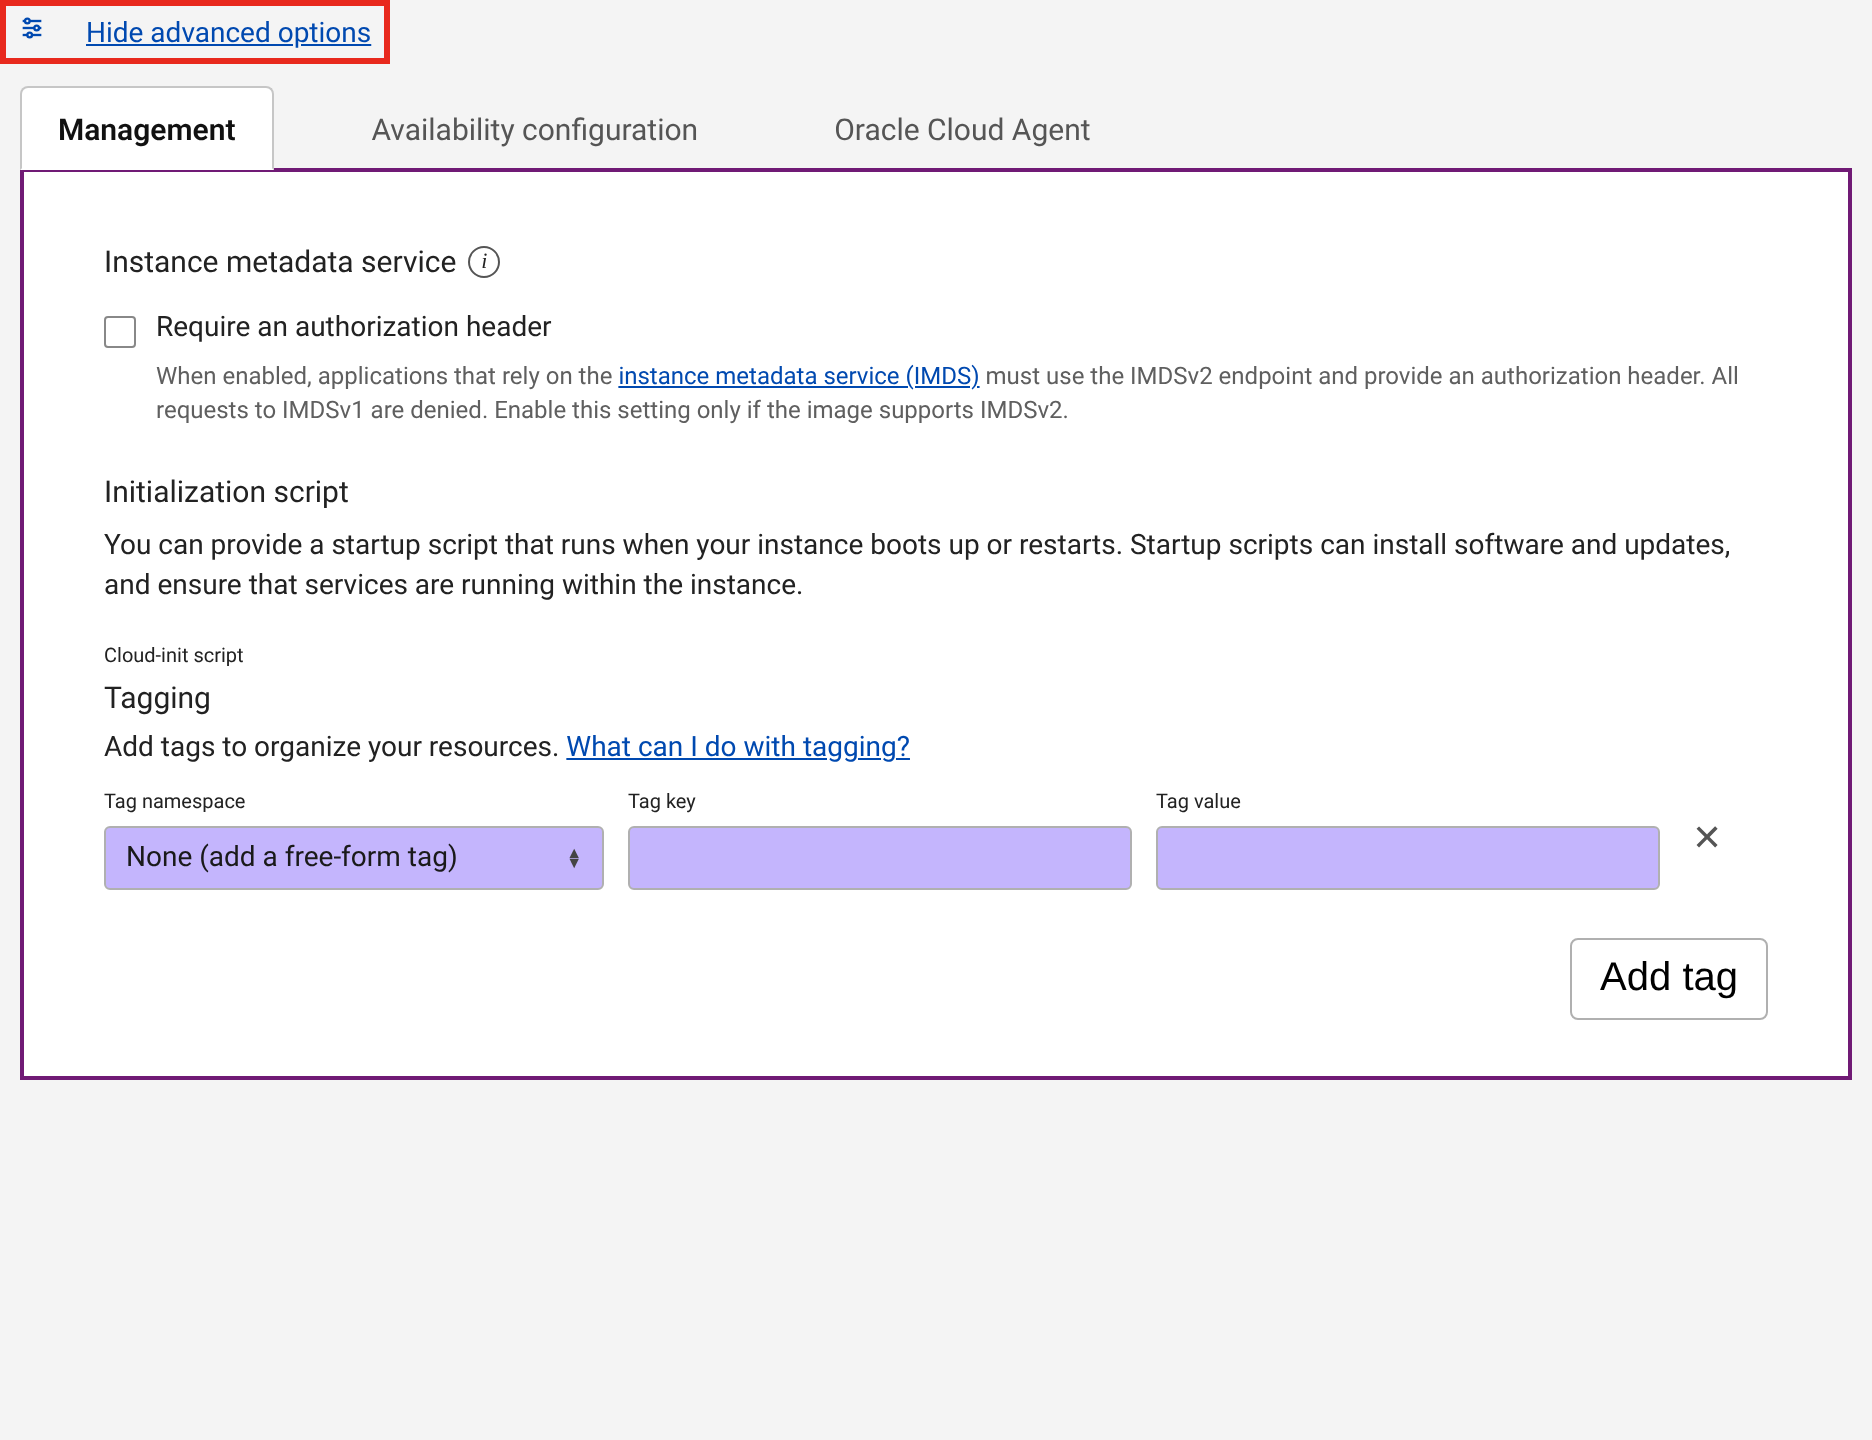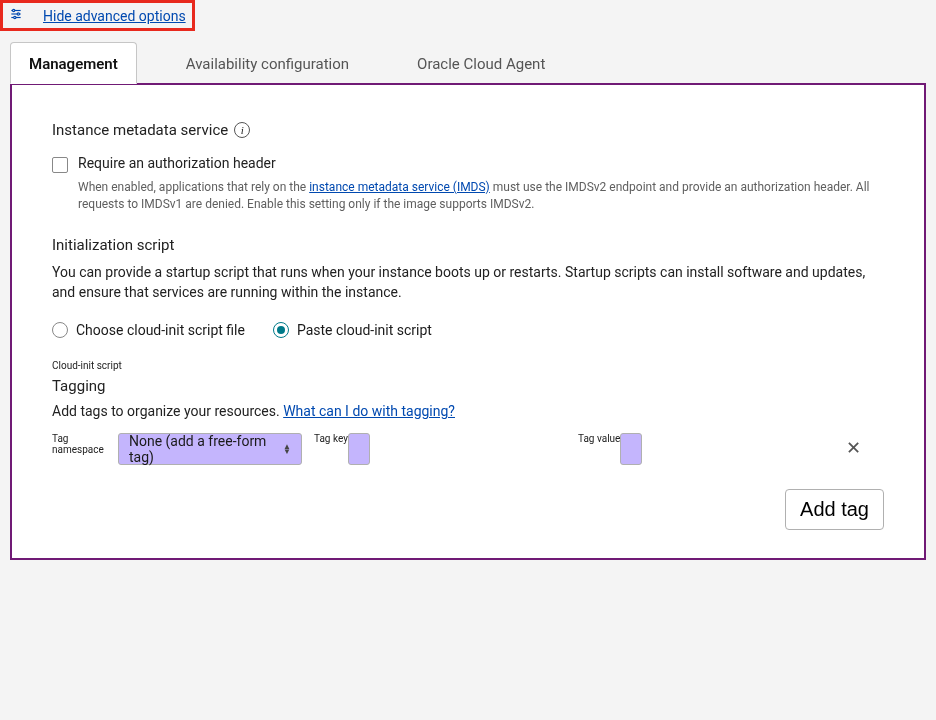--- a/index.html
+++ b/index.html
@@ -226,21 +226,21 @@
       transform-origin: bottom right;
     }
     .tag-row {
       display: flex;
       gap: 12px;
       align-items: flex-end;
       margin-top: 2px;
     }
     .tag-col {
       display: flex;
-      flex-direction: row;
+      flex-direction: column;
     }
     .tag-col.ns { width: 250px; }
     .tag-col.key { width: 252px; }
     .tag-col.val { width: 252px; }
     .select-box, .text-input {
       height: 32px;
       border: 1px solid #b0b0b0;
       border-radius: 3px;
       background: #c4b5fd;
       padding: 0 10px;
@@ -325,32 +325,20 @@
     <div class="checkbox"></div>
     <div class="checkbox-label">Require an authorization header</div>
   </div>
   <div class="helper-text">
     <span>When enabled, applications that rely on the </span><span class="inline-link">instance metadata service (IMDS)</span><span> must use the IMDSv2 endpoint and provide an authorization header. All requests to IMDSv1 are denied. Enable this setting only if the image supports IMDSv2.</span>
   </div>
 
   <div class="subheading">Initialization script</div>
   <div class="desc-text">You can provide a startup script that runs when your instance boots up or restarts. Startup scripts can install software and updates, and ensure that services are running within the instance.</div>
 
-  <div class="radio-row">
-    <div class="radio-option">
-      <span class="radio-outer"></span>
-      <span>Choose cloud-init script file</span>
-    </div>
-    <div class="radio-option">
-      <span class="radio-outer selected">
-          <span class="radio-inner"></span>
-        </span>
-      <span>Paste cloud-init script</span>
-    </div>
-  </div>
 
   <label class="field-label">Cloud-init script</label>
 
   <div class="subheading">Tagging</div>
   <div class="tagging-desc">
     <span>Add tags to organize your resources. </span><span class="inline-link">What can I do with tagging?</span>
   </div>
 
   <div class="tag-row">
     <div class="tag-col ns">

